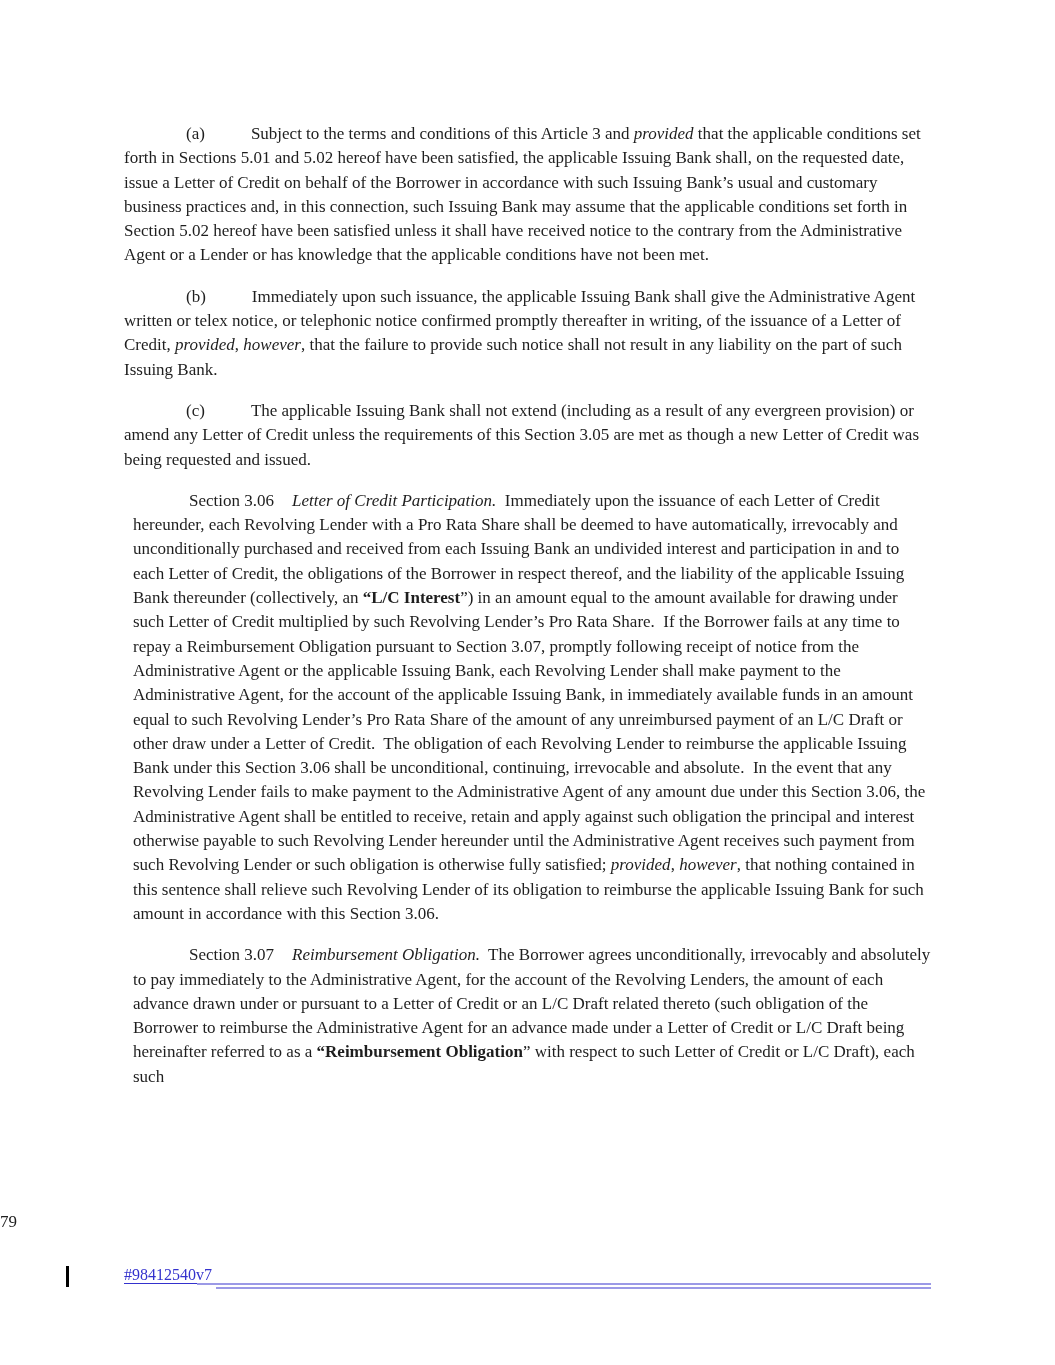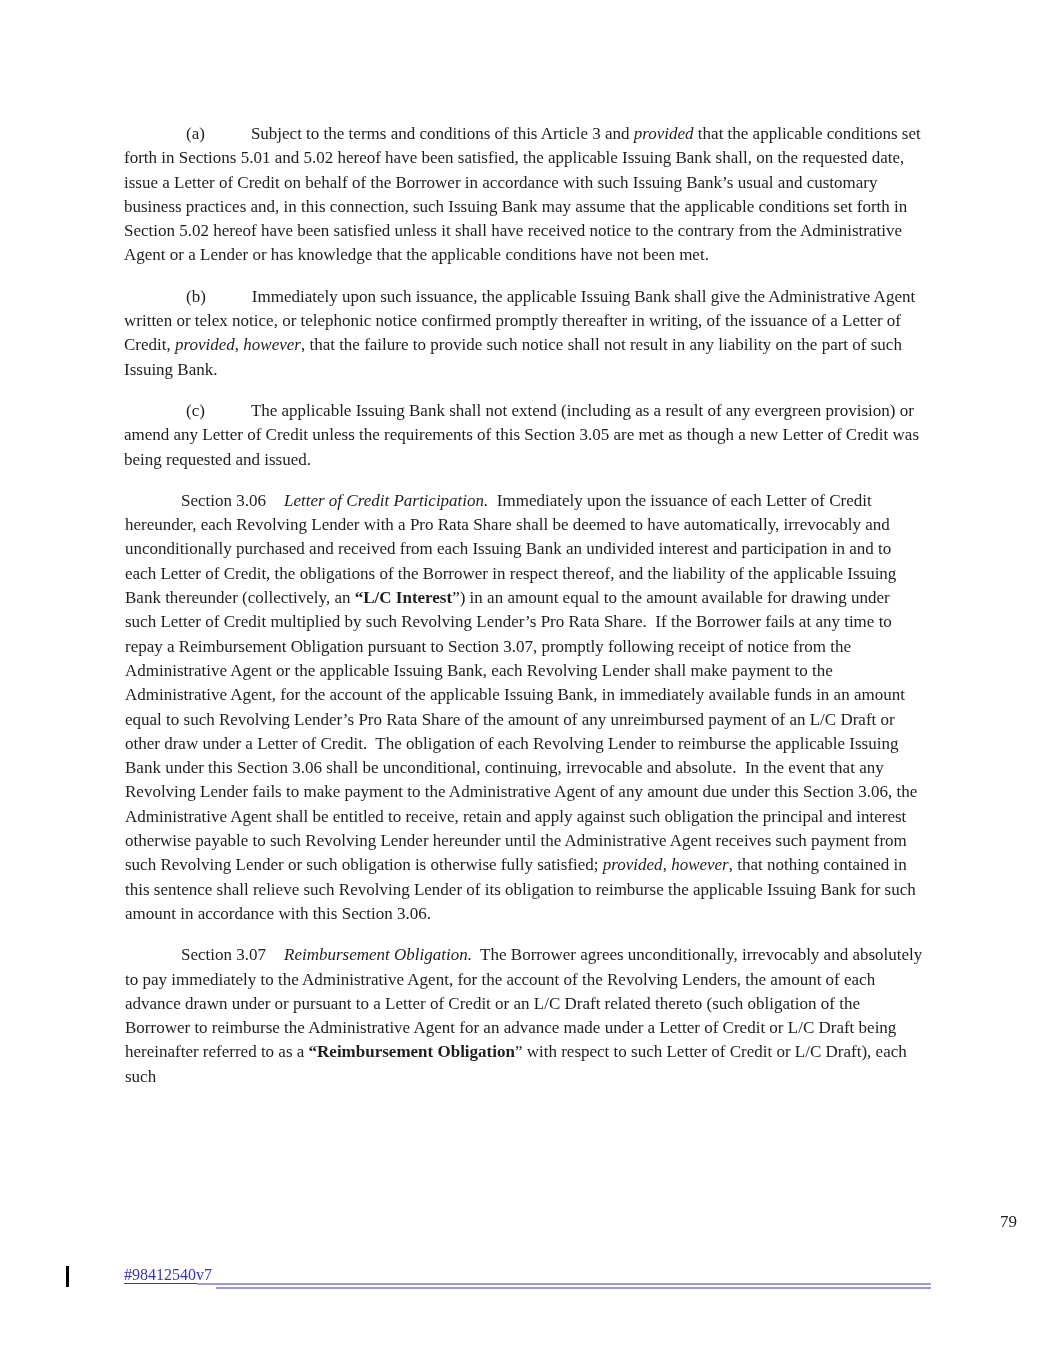--- a/index.html
+++ b/index.html
@@ -25,34 +25,34 @@
   }
   .para {
     margin: 0 0 17px 0;
     font-size: 17px;
     line-height: 24.3px;
     text-indent: 62px;
     white-space: pre-wrap;
     color: var(--text, #1e1e1e);
   }
   .para.sect {
-    margin-left: 1px;
+    margin-left: 9px;
     width: 798px;
     text-indent: 56px;
   }
   .i { font-style: italic; }
   .b { font-weight: bold; }
   .tab  { display: inline-block; width: 46px; }
   .tab-s{ display: inline-block; width: 18px; }
   .page-number {
     position: absolute;
     top: 1210px;
     left: 0;
     width: 1017px;
-    text-align: right;
+    text-align: left;
     font-size: 17px;
     line-height: 24px;
   }
   .change-bar {
     position: absolute;
     left: 66px;
     top: 1266px;
     width: 2.5px;
     height: 21px;
     background: #000000;

